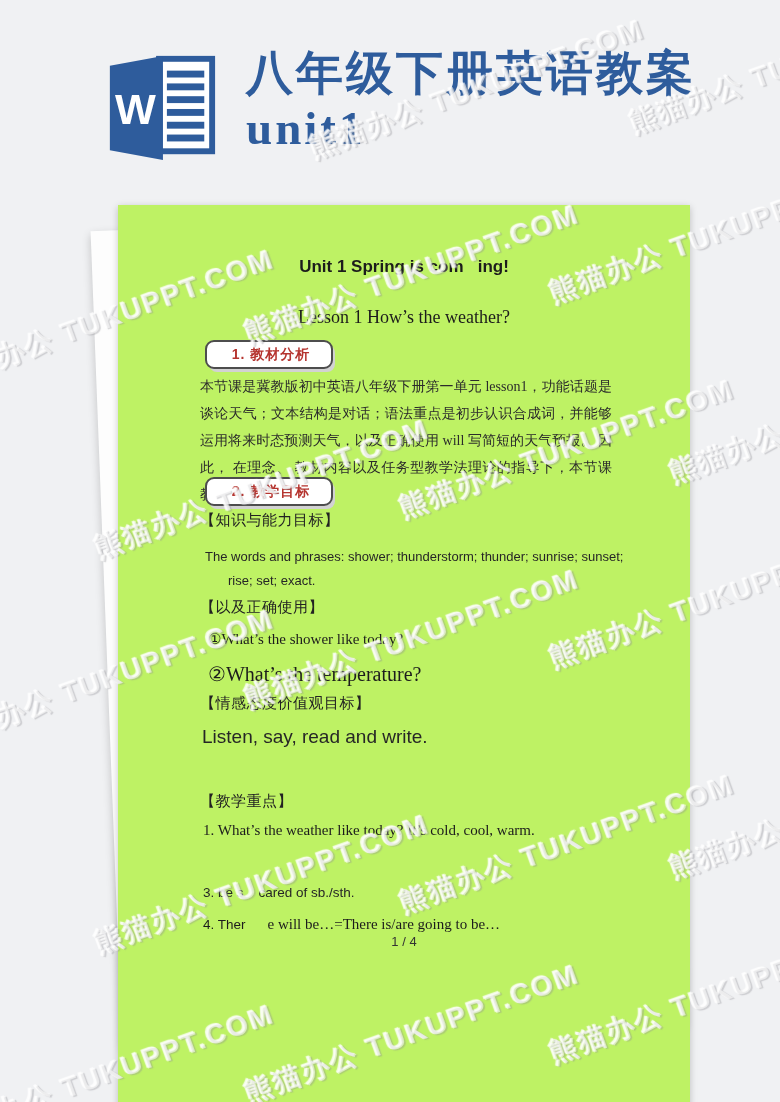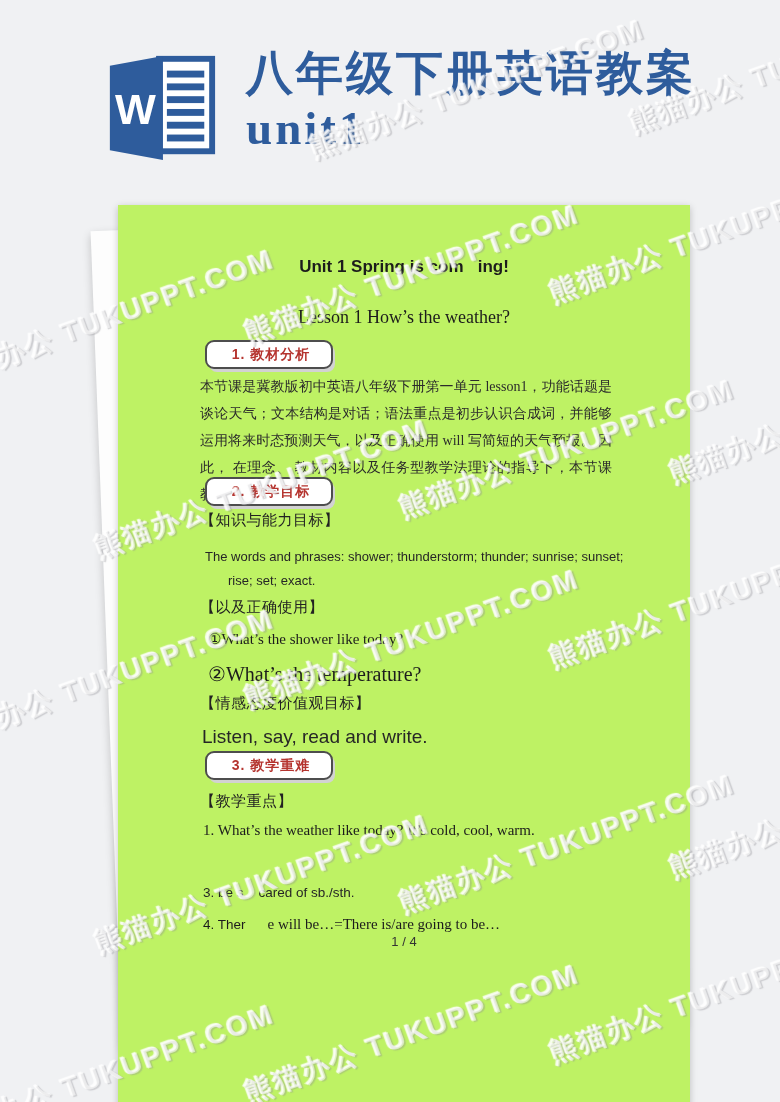--- a/index.html
+++ b/index.html
@@ -149,21 +149,20 @@
   <div class="sec-head serif h-knowledge">【知识与能力目标】</div>
   <div class="words sans">The words and phrases: shower; thunderstorm; thunder; sunrise; sunset; rise; set; exact.</div>
 
   <div class="sec-head serif h-process">【以及正确使用】</div>
   <div class="q1 serif">①What’s the shower like today?</div>
   <div class="q2 serif">②What’s the temperature?</div>
 
   <div class="sec-head serif h-emotion">【情感态度价值观目标】</div>
   <div class="listen sans">Listen, say, read and write.</div>
 
-  <div class="badge badge-3 sans">3. 教学重难</div>
 
   <div class="sec-head serif h-key">【教学重点】</div>
   <div class="item-1 serif">1. What’s the weather like today? It’s cold, cool, warm.</div>
   <div class="item-3 sans pre">3. be s    cared of sb./sth.</div>
   <div class="item-4 sans">
     <span>4. Ther</span><span class="rest">e will be…=There is/are going to be…</span>
   </div>
 
   <div class="page-num sans">1 / 4</div>
 </div>

